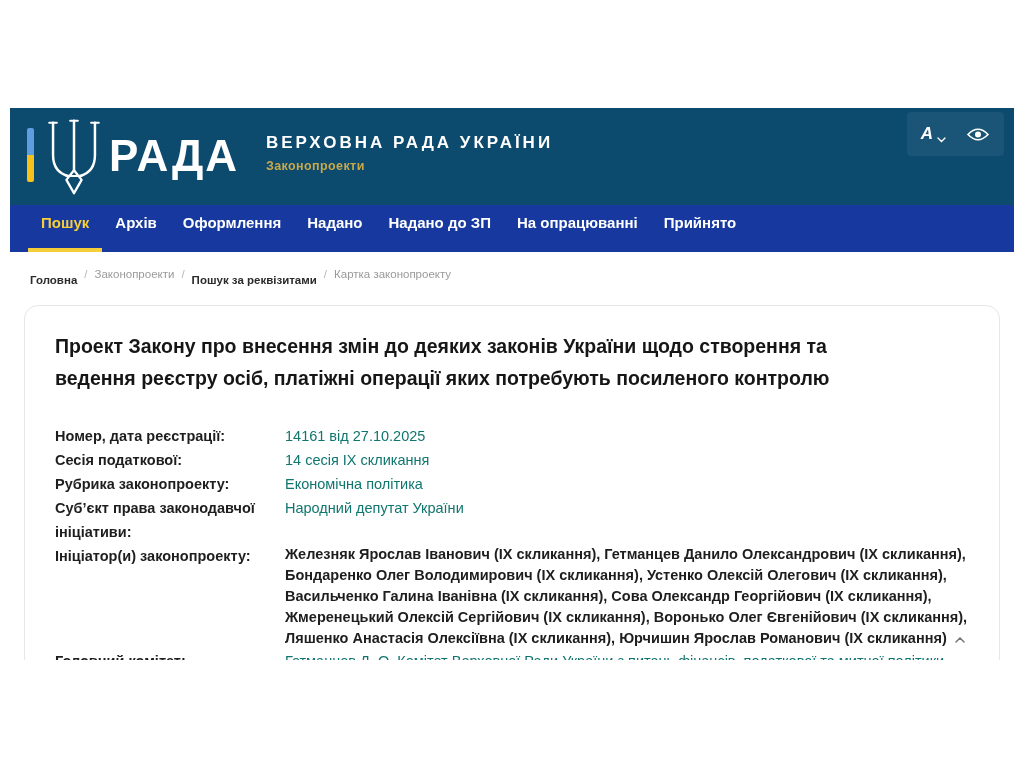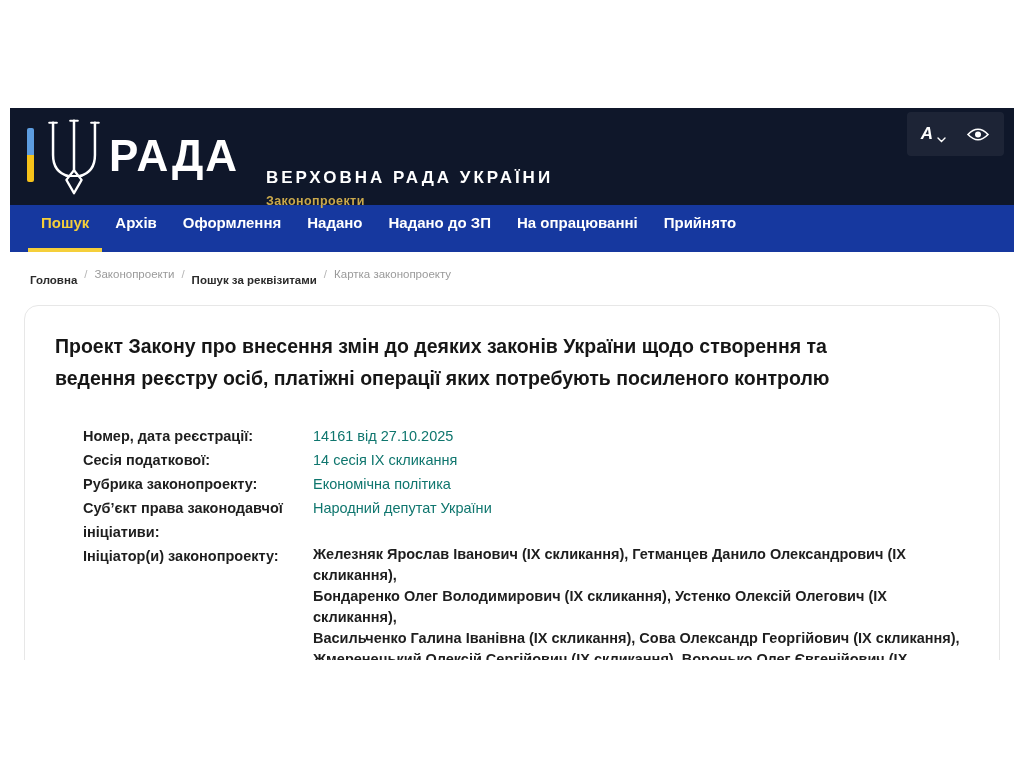--- a/index.html
+++ b/index.html
@@ -2,28 +2,28 @@
 <html><head>
 <meta charset="utf-8">
 <style>
   html,body{margin:0;padding:0;width:1024px;height:768px;background:#ffffff;overflow:hidden;
     font-family:"Liberation Sans", sans-serif;}
   *{box-sizing:border-box;}
 
   .page{position:absolute;left:10px;top:108px;width:1004px;height:552px;overflow:hidden;background:#ffffff;}
 
   
-  .hdr{position:relative;height:97px;background:#0f172a;color:#fff;}
+  .hdr{position:relative;height:97px;background:#0c4a6e;color:#fff;}
   .flagbar{position:absolute;left:17px;top:20px;width:7px;height:54px;border-radius:2px;overflow:hidden;}
   .flagbar .fb-top{height:50%;background:#5D9DE0;}
   .flagbar .fb-bot{height:50%;background:#F6C21A;}
   .trident{position:absolute;left:33px;top:9px;}
   .brand{position:absolute;left:99px;top:22px;font-size:44px;font-weight:700;letter-spacing:2px;line-height:52px;color:#fff;}
   .site-block{position:absolute;left:256px;top:25px;}
-  .site-name{font-size:17px;font-weight:600;letter-spacing:3px;color:#fff;white-space:nowrap;margin-top:35px;}
+  .site-name{font-size:17px;font-weight:600;letter-spacing:3px;color:#fff;white-space:nowrap;}
   .site-section{margin-top:6px;font-size:12.5px;font-weight:600;color:#C9A84C;letter-spacing:.4px;}
   .hdr-controls{position:absolute;right:10px;top:4px;height:44px;padding:0 14px;display:flex;align-items:center;gap:20px;
     background:rgba(255,255,255,0.06);border-radius:4px;}
   .fontsize-ctrl{display:flex;align-items:flex-end;gap:4px;cursor:pointer;}
   .fontsize-ctrl .a-glyph{font-size:17px;font-weight:600;font-style:italic;color:#fff;line-height:18px;}
   .eye-ctrl{display:flex;align-items:center;cursor:pointer;}
 
   
   .nav{height:47px;background:#16389F;display:flex;align-items:stretch;padding-left:18px;}
   .nav-item{display:flex;align-items:center;padding:4px 13px 12px 13px;font-size:15px;font-weight:600;color:#fff;
@@ -37,21 +37,21 @@
   .crumb.dim{color:#9a9a9a;font-weight:400;}
   .crumb-sep{color:#b5b5b5;margin:0 7px;}
 
   
   .main{background:#fff;}
   .card{margin:9px 14px 0 14px;background:#fff;border:1px solid #e7e7e7;border-radius:14px;
     padding:24px 30px 40px 30px;min-height:520px;}
   .bill-title{font-size:19.5px;font-weight:700;color:#161616;line-height:32px;white-space:pre-line;margin:0 0 30px 0;}
 
   .field-row{display:flex;font-size:14.5px;line-height:24px;}
-  .f-label{width:230px;flex:none;padding-right:16px;font-weight:700;color:#1e1e1e;margin-left:28px;}
+  .f-label{width:230px;flex:none;padding-right:16px;font-weight:700;color:#1e1e1e;}
   .f-value{flex:1;color:#0f766e;}
   .f-value.names{font-weight:700;color:#1e1e1e;line-height:21px;}
   .pre{white-space:pre-line;}
   .collapse-ico{display:inline-block;margin-left:8px;cursor:pointer;}
 </style>
 </head>
 <body>
 
 <div class="page">
 

